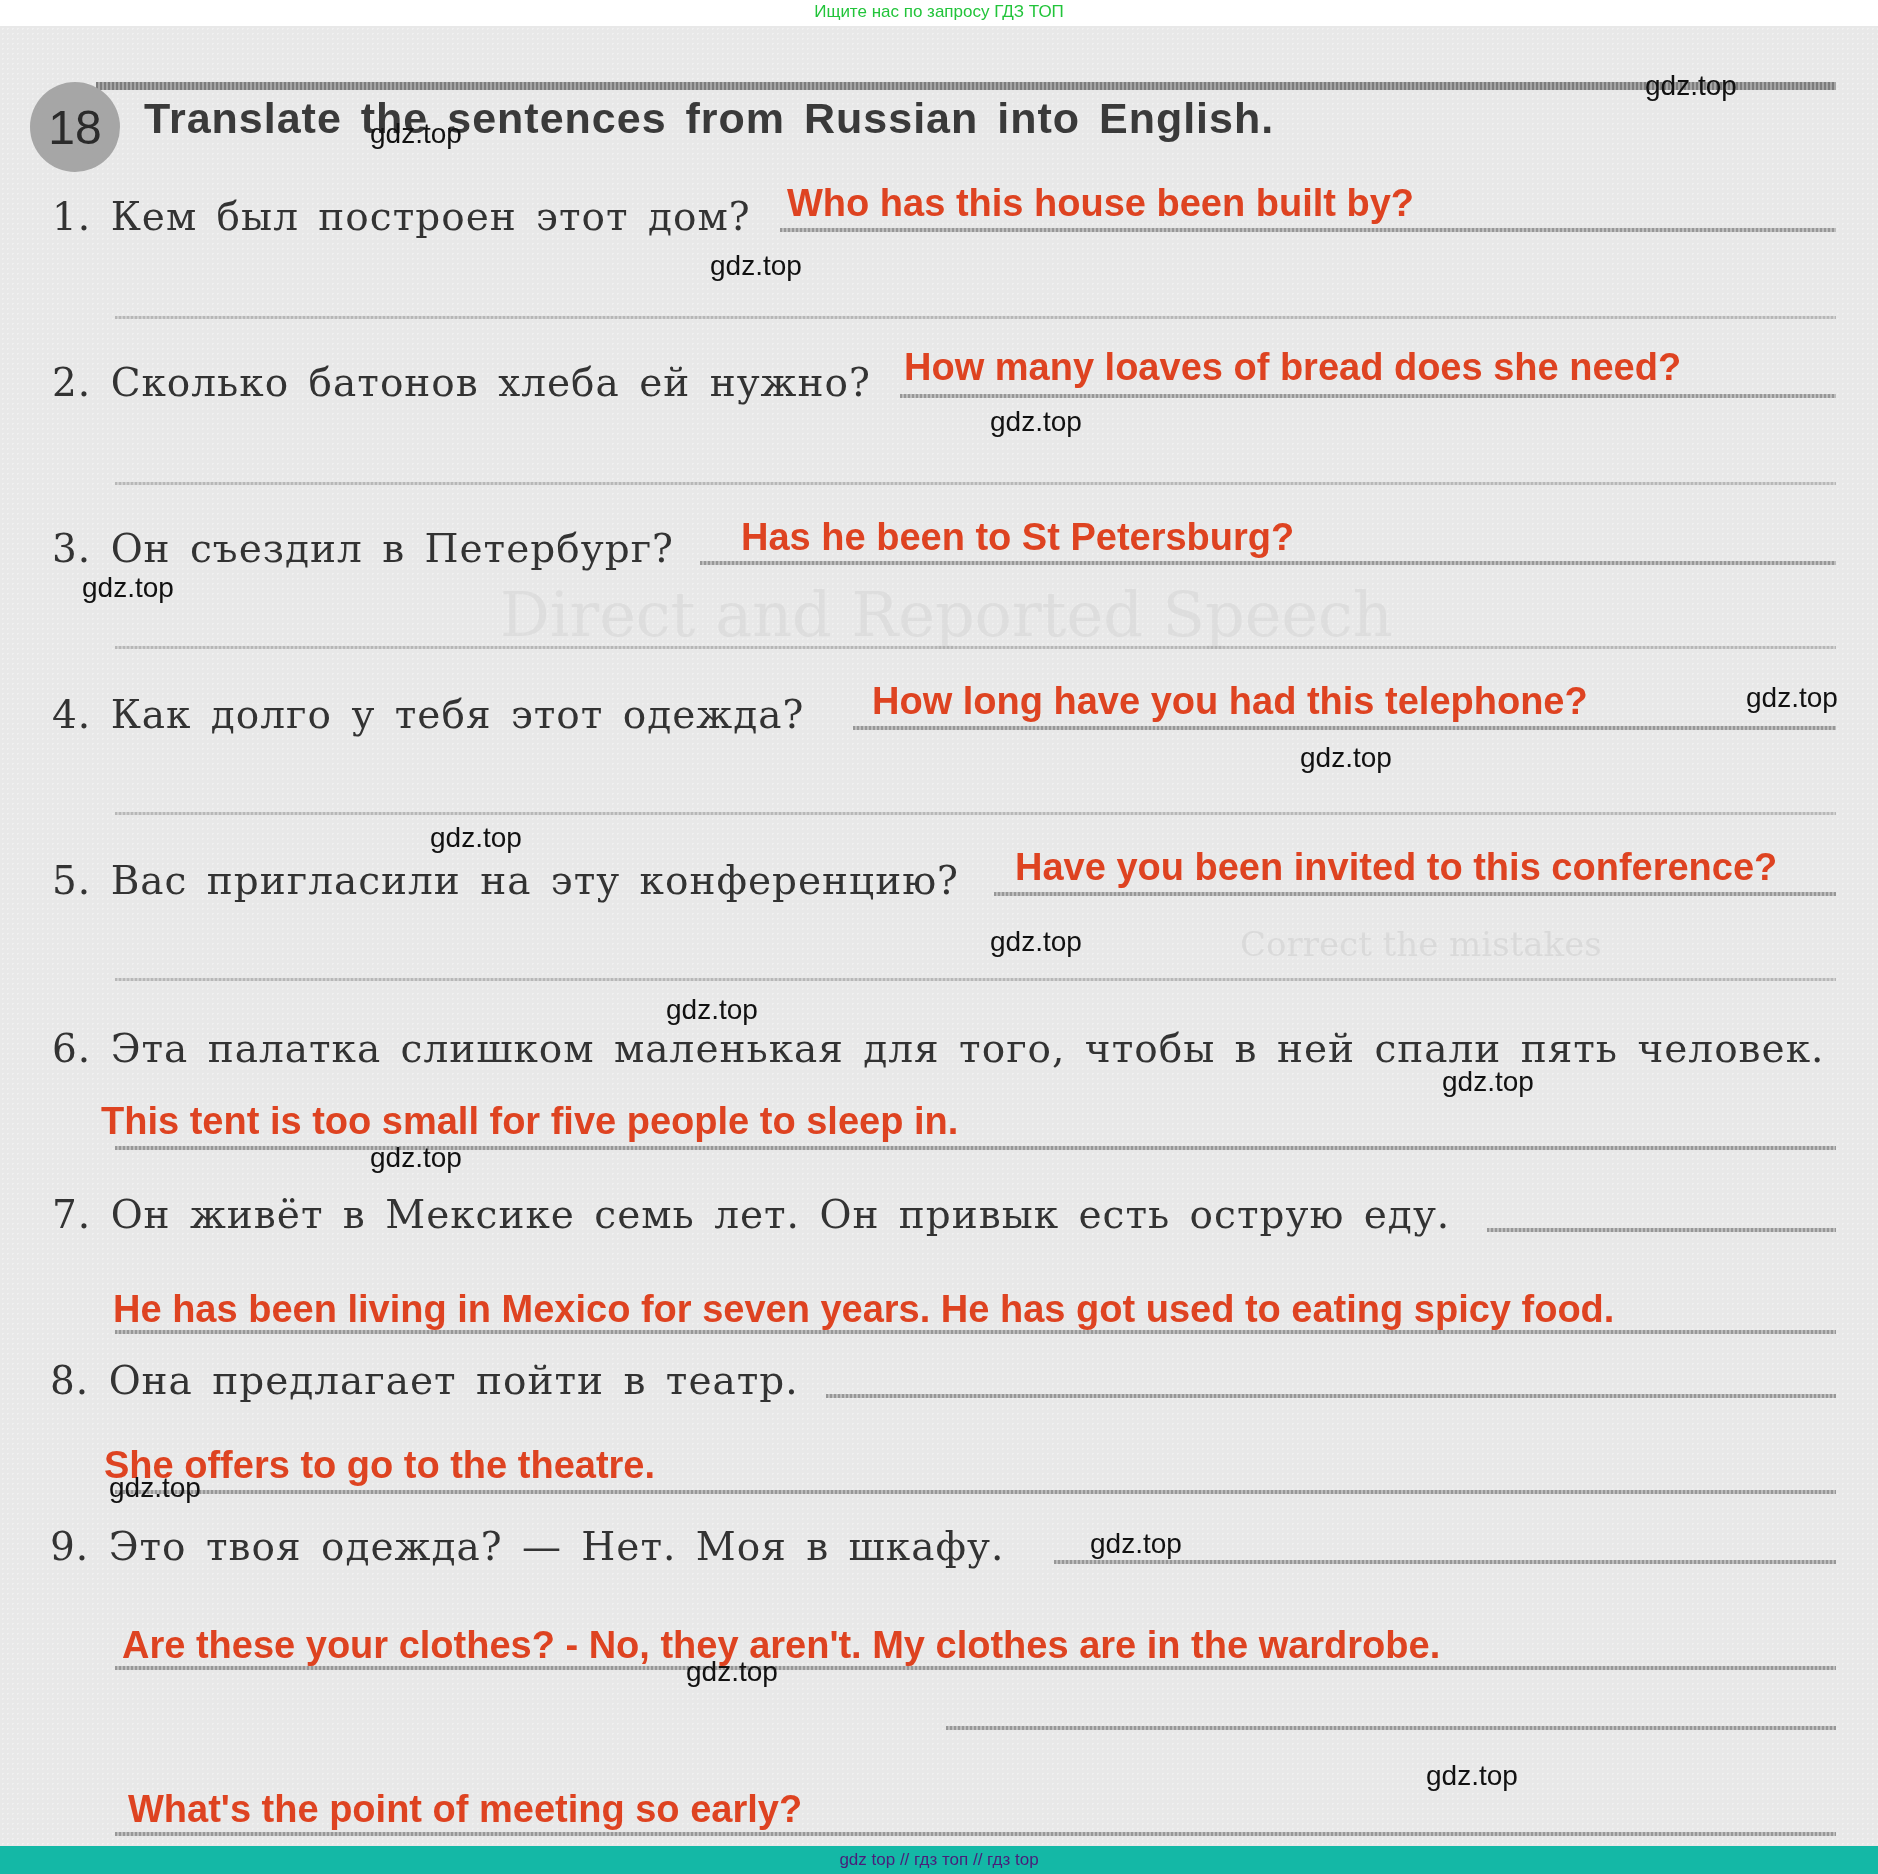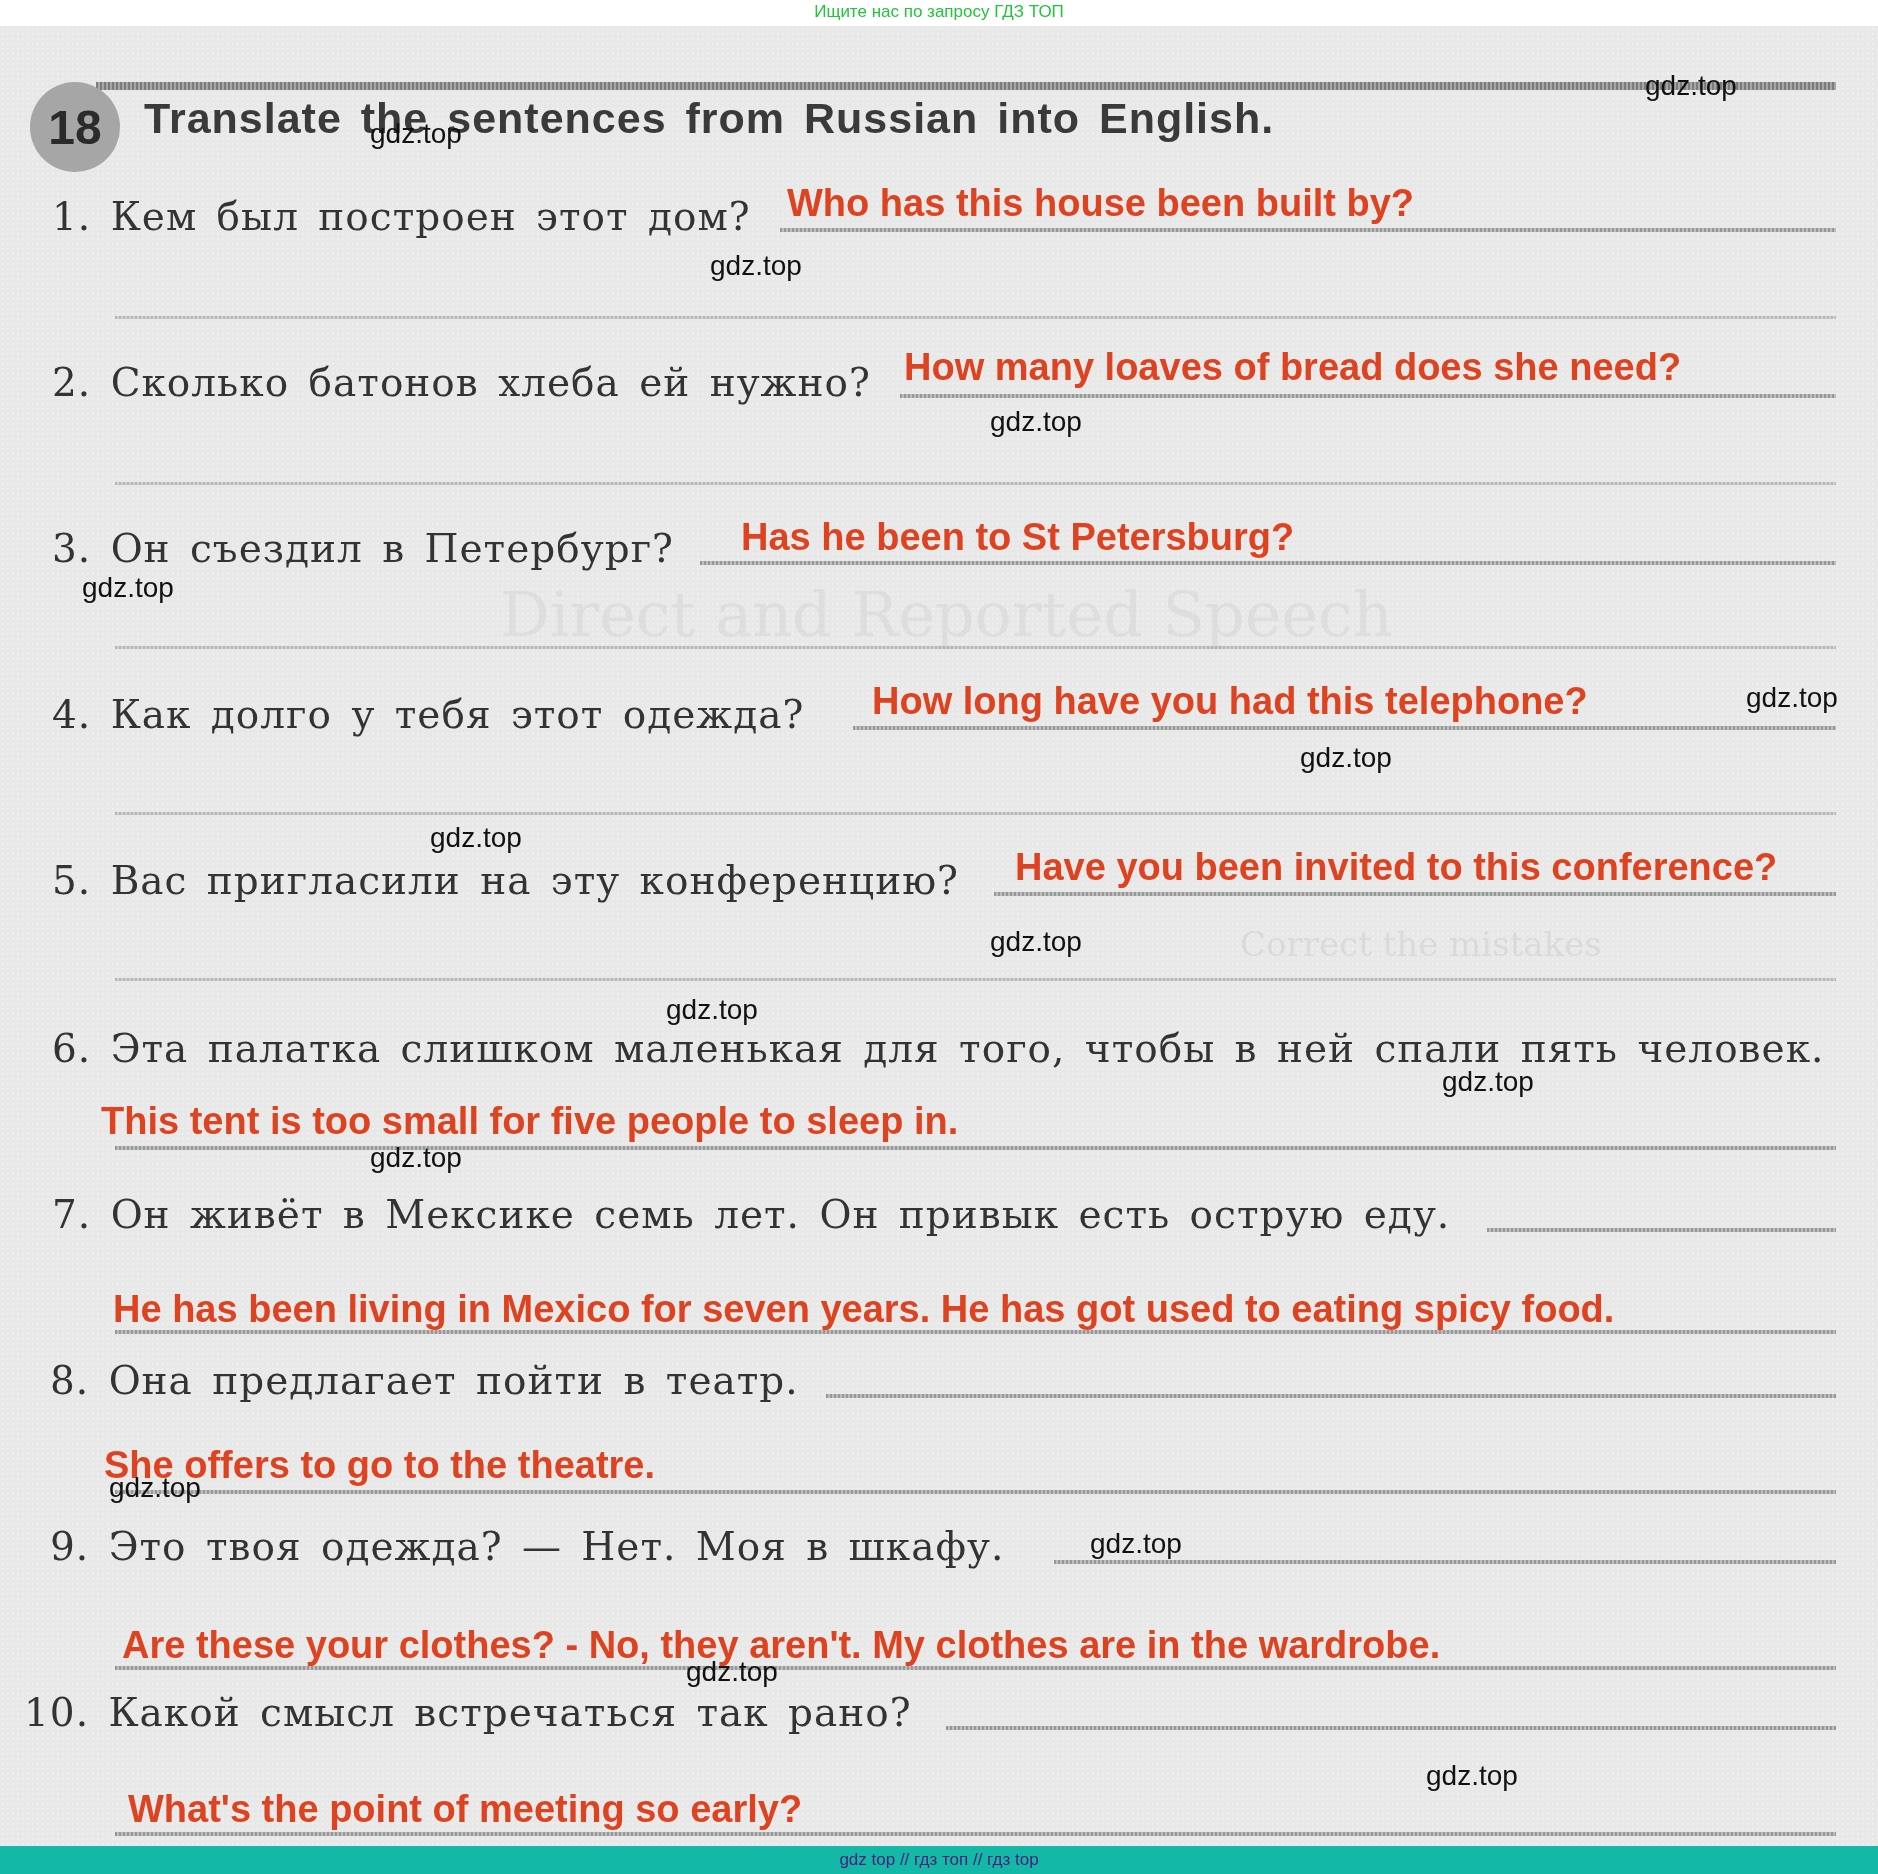--- a/index.html
+++ b/index.html
@@ -31,21 +31,21 @@
     }
     .rule.thin { height: 3px; opacity: 0.55; }
     .heading-line {
       position: absolute; left: 96px; top: 56px; width: 1740px; height: 8px;
       background: repeating-linear-gradient(90deg, #7c7c7c 0 2px, #a6a6a6 2px 4px);
     }
     .ex-badge {
       position: absolute; left: 30px; top: 56px; width: 90px; height: 90px;
       border-radius: 50%; background: #a6a6a6;
       display: flex; align-items: center; justify-content: center;
-      font-family: "Liberation Sans", sans-serif; font-weight: bold;
+      font-family: "Liberation Sans", sans-serif; font-weight: normal;
       font-size: 48px; color: #2b2b2b;
     }
     .ex-title {
       position: absolute; left: 144px; top: 68px;
       font-family: "Liberation Sans", sans-serif; font-weight: bold;
       font-size: 43px; color: #3a3a3a; letter-spacing: 1px; word-spacing: 6px;
       white-space: nowrap;
     }
     .ru {
       position: absolute; white-space: nowrap;
@@ -118,21 +118,20 @@
   <div class="ru" style="left:50px; top:1332px;"><span>8.</span> <span>Она предлагает пойти в театр.</span></div>
   <div class="rule" style="left:826px; top:1368px; width:1010px;"></div>
   <div class="en" style="left:104px; top:1418px;">She offers to go to the theatre.</div>
   <div class="rule" style="left:115px; top:1464px; width:1721px;"></div>
 
   <div class="ru" style="left:50px; top:1498px;"><span>9.</span> <span>Это твоя одежда? — Нет. Моя в шкафу.</span></div>
   <div class="rule" style="left:1054px; top:1534px; width:782px;"></div>
   <div class="en" style="left:122px; top:1598px;">Are these your clothes? - No, they aren't. My clothes are in the wardrobe.</div>
   <div class="rule" style="left:115px; top:1640px; width:1721px;"></div>
 
-  <div class="ru" style="left:24px; top:1664px;"><span>10.</span> <span>Какой смысл встречаться так рано?</span></div>
   <div class="rule" style="left:946px; top:1700px; width:890px;"></div>
   <div class="en" style="left:128px; top:1762px;text-align:center;">What's the point of meeting so early?</div>
   <div class="rule" style="left:115px; top:1806px; width:1721px;"></div>
 
   <div class="wm" style="left:1645px; top:44px;">gdz.top</div>
   <div class="wm" style="left:370px; top:92px;">gdz.top</div>
   <div class="wm" style="left:710px; top:224px;">gdz.top</div>
   <div class="wm" style="left:990px; top:380px;">gdz.top</div>
   <div class="wm" style="left:82px; top:546px;">gdz.top</div>
   <div class="wm" style="left:1746px; top:656px;">gdz.top</div>

